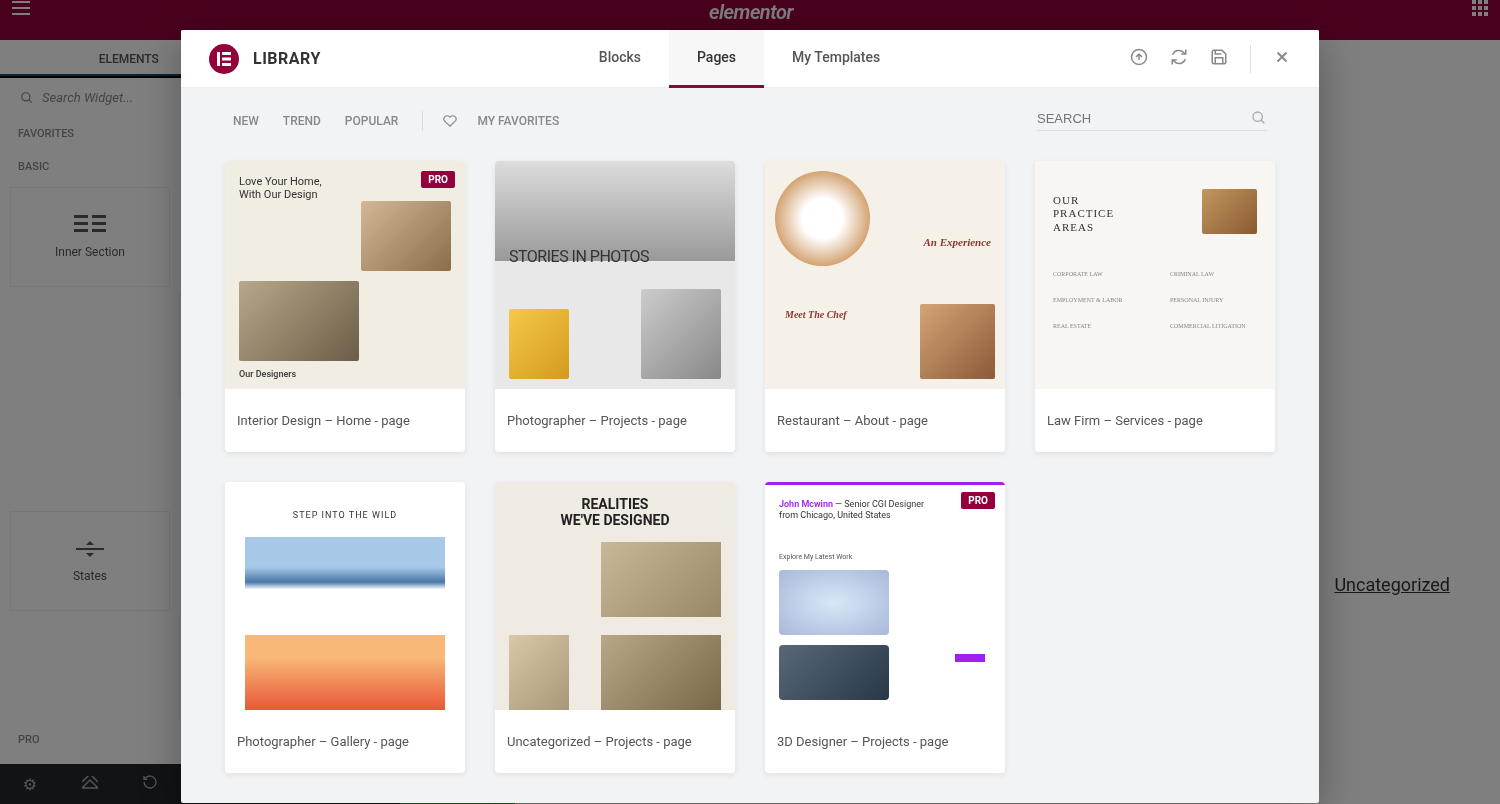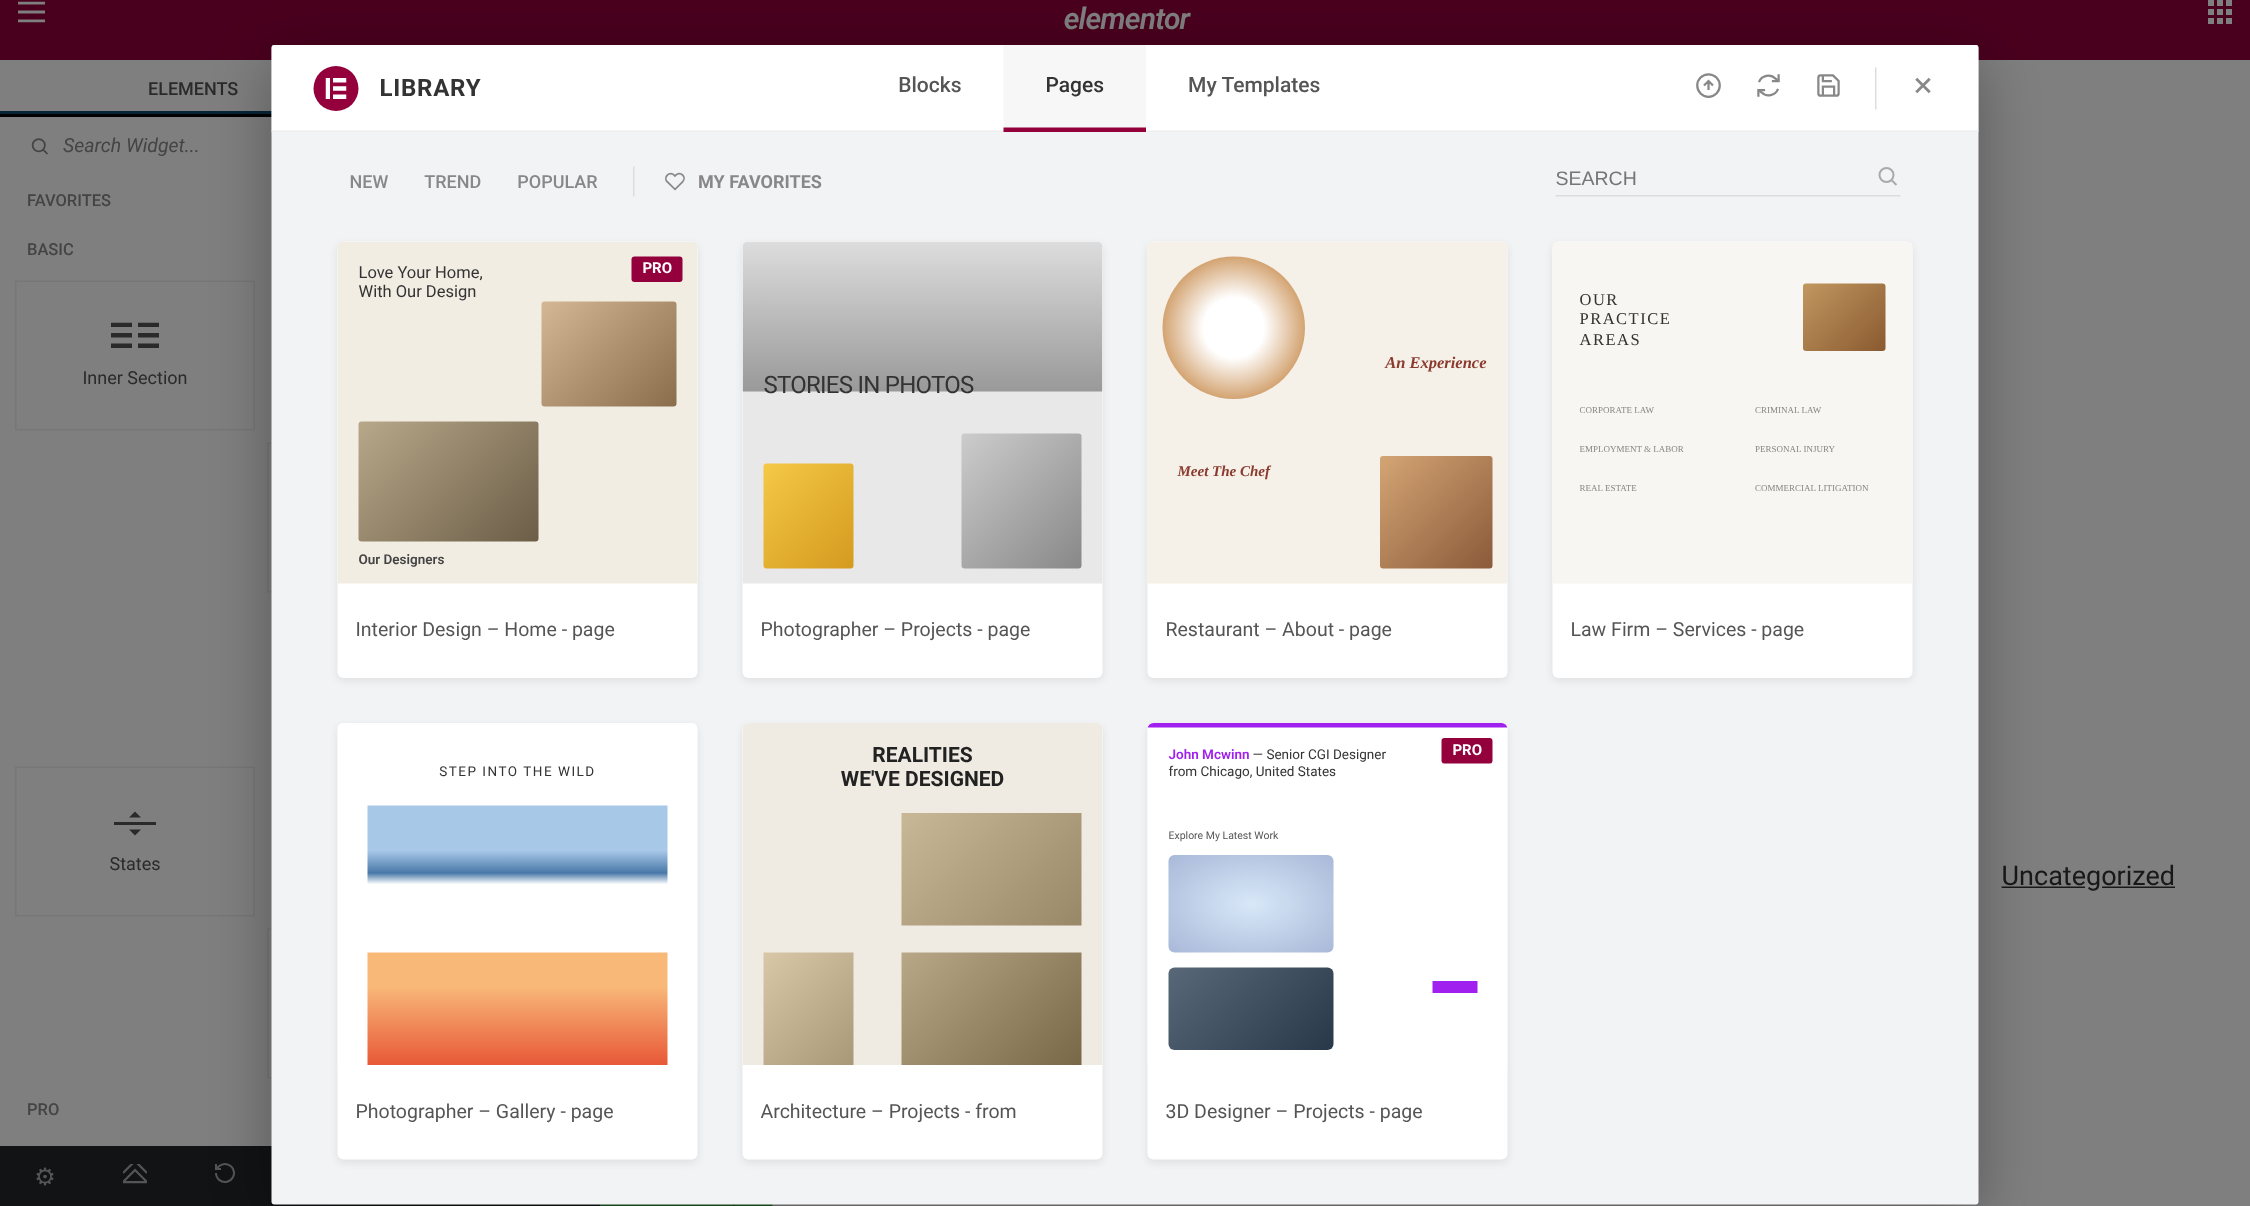--- a/index.html
+++ b/index.html
@@ -42,21 +42,21 @@
 .modal-tabs { display: flex; margin-left: 250px; height: 58px; }
 .modal-tab { padding: 0 28px; display: flex; align-items: center; font-size: 14px; color: #555; cursor: pointer; font-weight: 500; border-bottom: 3px solid transparent; }
 .modal-tab.active { color: #333; border-bottom: 3px solid #93003c; background: #f7f7f7; }
 .modal-actions { margin-left: auto; display: flex; gap: 22px; align-items: center; }
 .modal-actions .act { color: #888; cursor: pointer; }
 .modal-actions .divider { width: 1px; height: 28px; background: #ddd; }
 
 .modal-toolbar { padding: 22px 52px 10px; display: flex; align-items: center; }
 .filter-item { font-size: 12px; color: #888; margin-right: 24px; font-weight: 500; cursor: pointer; }
 .filter-divider { width: 1px; height: 20px; background: #ddd; margin: 0 20px 0 0; }
-.fav-item { display: flex; align-items: flex-end; gap: 8px; font-weight: bold; }
+.fav-item { display: flex; align-items: flex-end; gap: 20px; }
 .search-box { margin-left: auto; display: flex; align-items: center; border-bottom: 1px solid #ddd; padding-bottom: 4px; width: 230px; }
 .search-box input { border: none; background: none; outline: none; font-size: 13px; color: #888; flex: 1; }
 
 .modal-body { padding: 20px 44px 30px; display: grid; grid-template-columns: repeat(4, 1fr); gap: 30px; }
 .template-card { background: #fff; border-radius: 4px; overflow: hidden; box-shadow: 0 2px 6px rgba(0,0,0,0.08); cursor: pointer; position: relative; }
 .template-thumb { height: 228px; background: linear-gradient(135deg, #f5f0e8, #e8e0d0); position: relative; overflow: hidden; }
 .template-label { padding: 24px 12px; font-size: 13px; color: #555; white-space: nowrap; overflow: hidden; text-overflow: ellipsis; }
 .pro-badge { position: absolute; top: 10px; right: 10px; background: #93003c; color: #fff; font-size: 10px; font-weight: 700; padding: 3px 7px; border-radius: 2px; z-index: 5; }
 
 
@@ -306,21 +306,21 @@
       </div>
 
       <div class="template-card">
         <div class="template-thumb thumb-arch">
           <div class="thumb-text" style="top:14px;width:100%;text-align:center;font-size:14px;font-weight:700;color:#222">REALITIES</div>
           <div class="thumb-text" style="top:30px;width:100%;text-align:center;font-size:14px;font-weight:700;color:#222">WE'VE DESIGNED</div>
           <div style="position:absolute;top:60px;right:14px;width:120px;height:75px;background:linear-gradient(135deg,#c8b898,#988868)"></div>
           <div style="position:absolute;bottom:0;left:14px;width:60px;height:75px;background:linear-gradient(135deg,#d8c8a8,#a89878)"></div>
           <div style="position:absolute;bottom:0;right:14px;width:120px;height:75px;background:linear-gradient(135deg,#b8a888,#786848)"></div>
         </div>
-        <div class="template-label">Architecture – Projects - from</div>
+        <div class="template-label">Uncategorized – Projects - page</div>
       </div>
 
 
       <div class="template-card">
         <div class="pro-badge">PRO</div>
         <div class="template-thumb thumb-3d">
           <div class="thumb-text" style="top:14px;left:14px;font-size:9px;color:#a020f0;font-weight:600">John Mcwinn</div>
           <div class="thumb-text" style="top:14px;left:70px;font-size:9px;color:#333">— Senior CGI Designer</div>
           <div class="thumb-text" style="top:25px;left:14px;font-size:9px;color:#333">from Chicago, United States</div>
           <div class="thumb-text" style="top:68px;left:14px;font-size:7px;color:#555">Explore My Latest Work</div>

